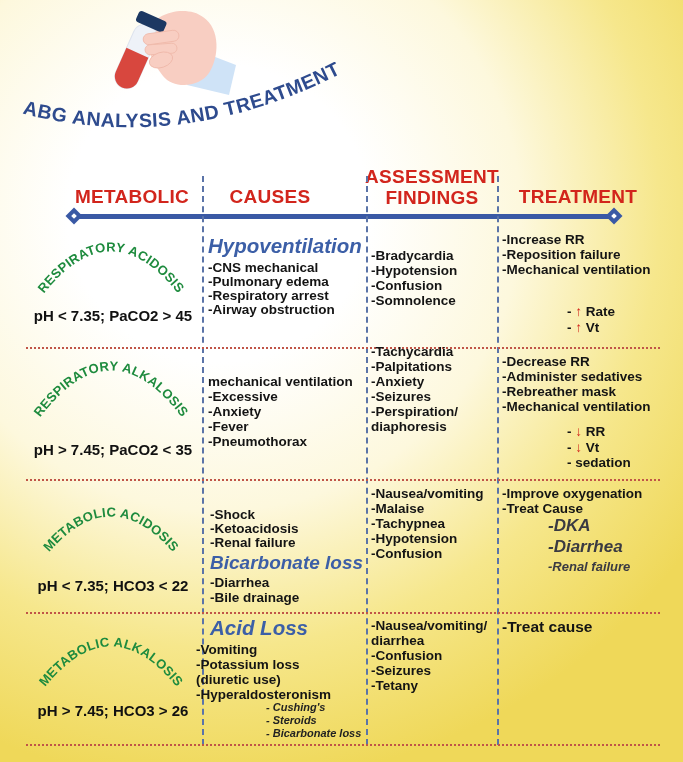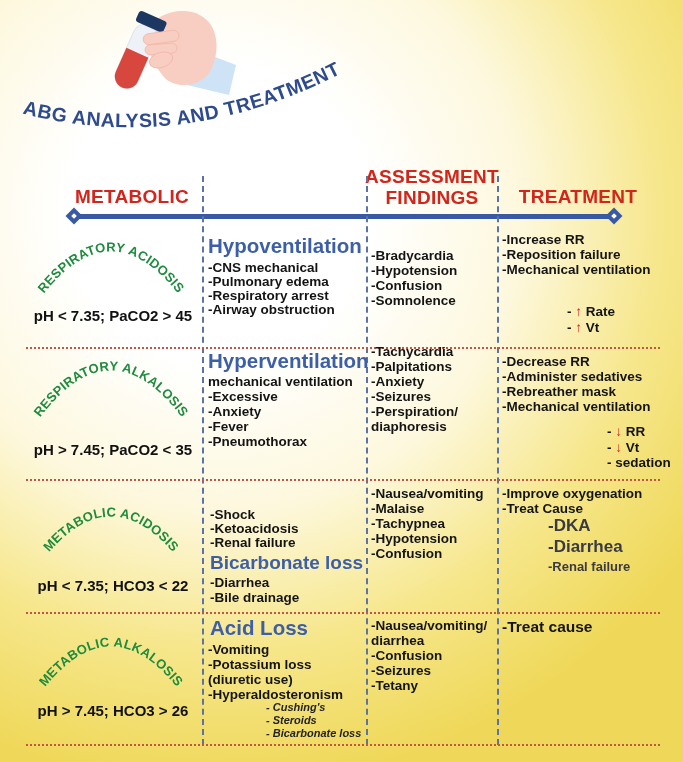--- a/index.html
+++ b/index.html
@@ -17,30 +17,30 @@
     background:#3a59a5;border-radius:3px;}
   .dia{position:absolute;width:12px;height:12px;background:#3a59a5;transform:rotate(45deg);}
   .dia::after{content:"";position:absolute;left:4px;top:4px;width:4px;height:4px;background:#fff;}
   .vline{position:absolute;top:176px;height:569px;width:0;border-left:2px dashed #5b74a8;}
   .hdot{position:absolute;left:26px;width:634px;height:0;border-top:2px dotted #c05548;}
   
   .arch{position:absolute;width:170px;height:74px;}
   .arch text{font-weight:bold;fill:#1e8b3e;font-size:13px;letter-spacing:0.3px;}
   .ph{position:absolute;width:170px;text-align:center;font-weight:bold;
     font-size:15px;color:#111;white-space:nowrap;}
-  .cause-h{position:absolute;font-weight:bold;
+  .cause-h{position:absolute;font-style:italic;font-weight:bold;
     font-size:20.5px;color:#3c5fa7;white-space:nowrap;}
   .cause-h.smaller{font-size:19px;}
   .list{position:absolute;}
   .li{font-size:13.5px;font-weight:bold;color:#141414;line-height:15px;white-space:nowrap;}
   .list.tight .li{line-height:14px;}
   .list.big .li{font-size:15.5px;line-height:17px;}
   .sub .li{line-height:15.5px;}
   .arrow{color:#d2251c;}
-  .emph{position:absolute;font-weight:bold;color:#3a3a42;}
+  .emph{position:absolute;font-style:italic;font-weight:bold;color:#3a3a42;}
   .emph .e1{font-size:17px;line-height:20px;white-space:nowrap;}
   .emph .e2{font-size:17px;line-height:21px;white-space:nowrap;}
   .emph .e3{font-size:13px;line-height:19px;white-space:nowrap;}
   .small-list{position:absolute;font-style:italic;font-weight:bold;font-size:11px;
     line-height:13px;color:#222;}
   .small-list div{white-space:nowrap;}
   .title-svg{position:absolute;left:14px;top:62px;width:336px;height:80px;}
   .title-svg text{font-weight:bold;fill:#2e4b8e;font-size:19.5px;letter-spacing:0.5px;}
   .hand-svg{position:absolute;left:103px;top:3px;width:140px;height:95px;}
 </style>
@@ -61,20 +61,21 @@
     <rect x="42" y="41" width="32" height="10" rx="5" transform="rotate(-4 58 46)" fill="#f8cec2" stroke="#eeb7a8" stroke-width="0.8"></rect>
     <ellipse cx="58" cy="57" rx="12" ry="7.5" transform="rotate(-18 58 57)" fill="#f8cec2" stroke="#eeb7a8" stroke-width="0.8"></ellipse>
   </svg>
 
   <svg class="title-svg" viewBox="0 0 336 80">
     <path id="titlearc" d="M 10,52 Q 168,92 326,12" fill="none"></path>
     <text text-anchor="middle"><textPath href="#titlearc" startOffset="50%">ABG ANALYSIS AND TREATMENT</textPath></text>
   </svg>
 
   <div class="colhead" style="left:72px;top:186px;width:120px;">METABOLIC</div>
+  <div class="colhead" style="left:210px;top:186px;width:120px;">CAUSES</div>
   <div class="colhead" style="left:365px;top:166px;width:134px;">ASSESSMENT FINDINGS</div>
   <div class="colhead" style="left:508px;top:186px;width:140px;">TREATMENT</div>
 
   <div class="hline"></div>
   <div class="dia" style="left:68px;top:210px;"></div>
   <div class="dia" style="left:608px;top:210px;"></div>
 
   <div class="vline" style="left:202px;"></div>
   <div class="vline" style="left:366px;"></div>
   <div class="vline" style="left:497px;"></div>
@@ -114,21 +115,20 @@
     <div class="li"><span>- </span><span class="arrow">↑</span><span> Rate</span></div>
     <div class="li"><span>- </span><span class="arrow">↑</span><span> Vt</span></div>
   </div>
 
   <svg class="arch" style="left:26px;top:352px;" viewBox="0 0 170 74">
     <path id="arc2" d="M 10,71 Q 85,-34 160,71" fill="none"></path>
     <text text-anchor="middle"><textPath href="#arc2" startOffset="50%">RESPIRATORY ALKALOSIS</textPath></text>
   </svg>
   <div class="ph" style="left:28px;top:441px;">pH &gt; 7.45; PaCO2 &lt; 35</div>
 
-  <div class="cause-h" style="left:208px;top:349px;">Hyperventilation</div>
   <div class="list" style="left:208px;top:374px;">
     <div class="li">mechanical ventilation</div>
     <div class="li">-Excessive</div>
     <div class="li">-Anxiety</div>
     <div class="li">-Fever</div>
     <div class="li">-Pneumothorax</div>
   </div>
 
   <div class="list" style="left:371px;top:344px;">
     <div class="li">-Tachycardia</div>
@@ -138,21 +138,21 @@
     <div class="li">-Perspiration/</div>
     <div class="li">diaphoresis</div>
   </div>
 
   <div class="list" style="left:502px;top:354px;">
     <div class="li">-Decrease RR</div>
     <div class="li">-Administer sedatives</div>
     <div class="li">-Rebreather mask</div>
     <div class="li">-Mechanical ventilation</div>
   </div>
-  <div class="list sub" style="left:567px;top:424px;margin-left:40px;">
+  <div class="list sub" style="left:567px;top:424px;">
     <div class="li"><span>- </span><span class="arrow">↓</span><span> RR</span></div>
     <div class="li"><span>- </span><span class="arrow">↓</span><span> Vt</span></div>
     <div class="li"><span>- </span><span class="arrow"></span><span>sedation</span></div>
   </div>
 
   <svg class="arch" style="left:26px;top:498px;" viewBox="0 0 170 74">
     <path id="arc3" d="M 10,71 Q 85,-34 160,71" fill="none"></path>
     <text text-anchor="middle"><textPath href="#arc3" startOffset="50%">METABOLIC ACIDOSIS</textPath></text>
   </svg>
   <div class="ph" style="left:28px;top:577px;">pH &lt; 7.35; HCO3 &lt; 22</div>
@@ -186,21 +186,21 @@
     <div class="e3">-Renal failure</div>
   </div>
 
   <svg class="arch" style="left:26px;top:628px;" viewBox="0 0 170 74">
     <path id="arc4" d="M 10,71 Q 85,-34 160,71" fill="none"></path>
     <text text-anchor="middle"><textPath href="#arc4" startOffset="50%">METABOLIC ALKALOSIS</textPath></text>
   </svg>
   <div class="ph" style="left:28px;top:702px;">pH &gt; 7.45; HCO3 &gt; 26</div>
 
   <div class="cause-h" style="left:210px;top:616px;">Acid Loss</div>
-  <div class="list" style="left:208px;top:642px;">
+  <div class="list" style="left:196px;top:642px;">
     <div class="li">-Vomiting</div>
     <div class="li">-Potassium loss</div>
     <div class="li">(diuretic use)</div>
     <div class="li">-Hyperaldosteronism</div>
   </div>
   <div class="small-list" style="left:266px;top:701px;">
     <div>- Cushing's</div>
     <div>- Steroids</div>
     <div>- Bicarbonate loss</div>
   </div>

